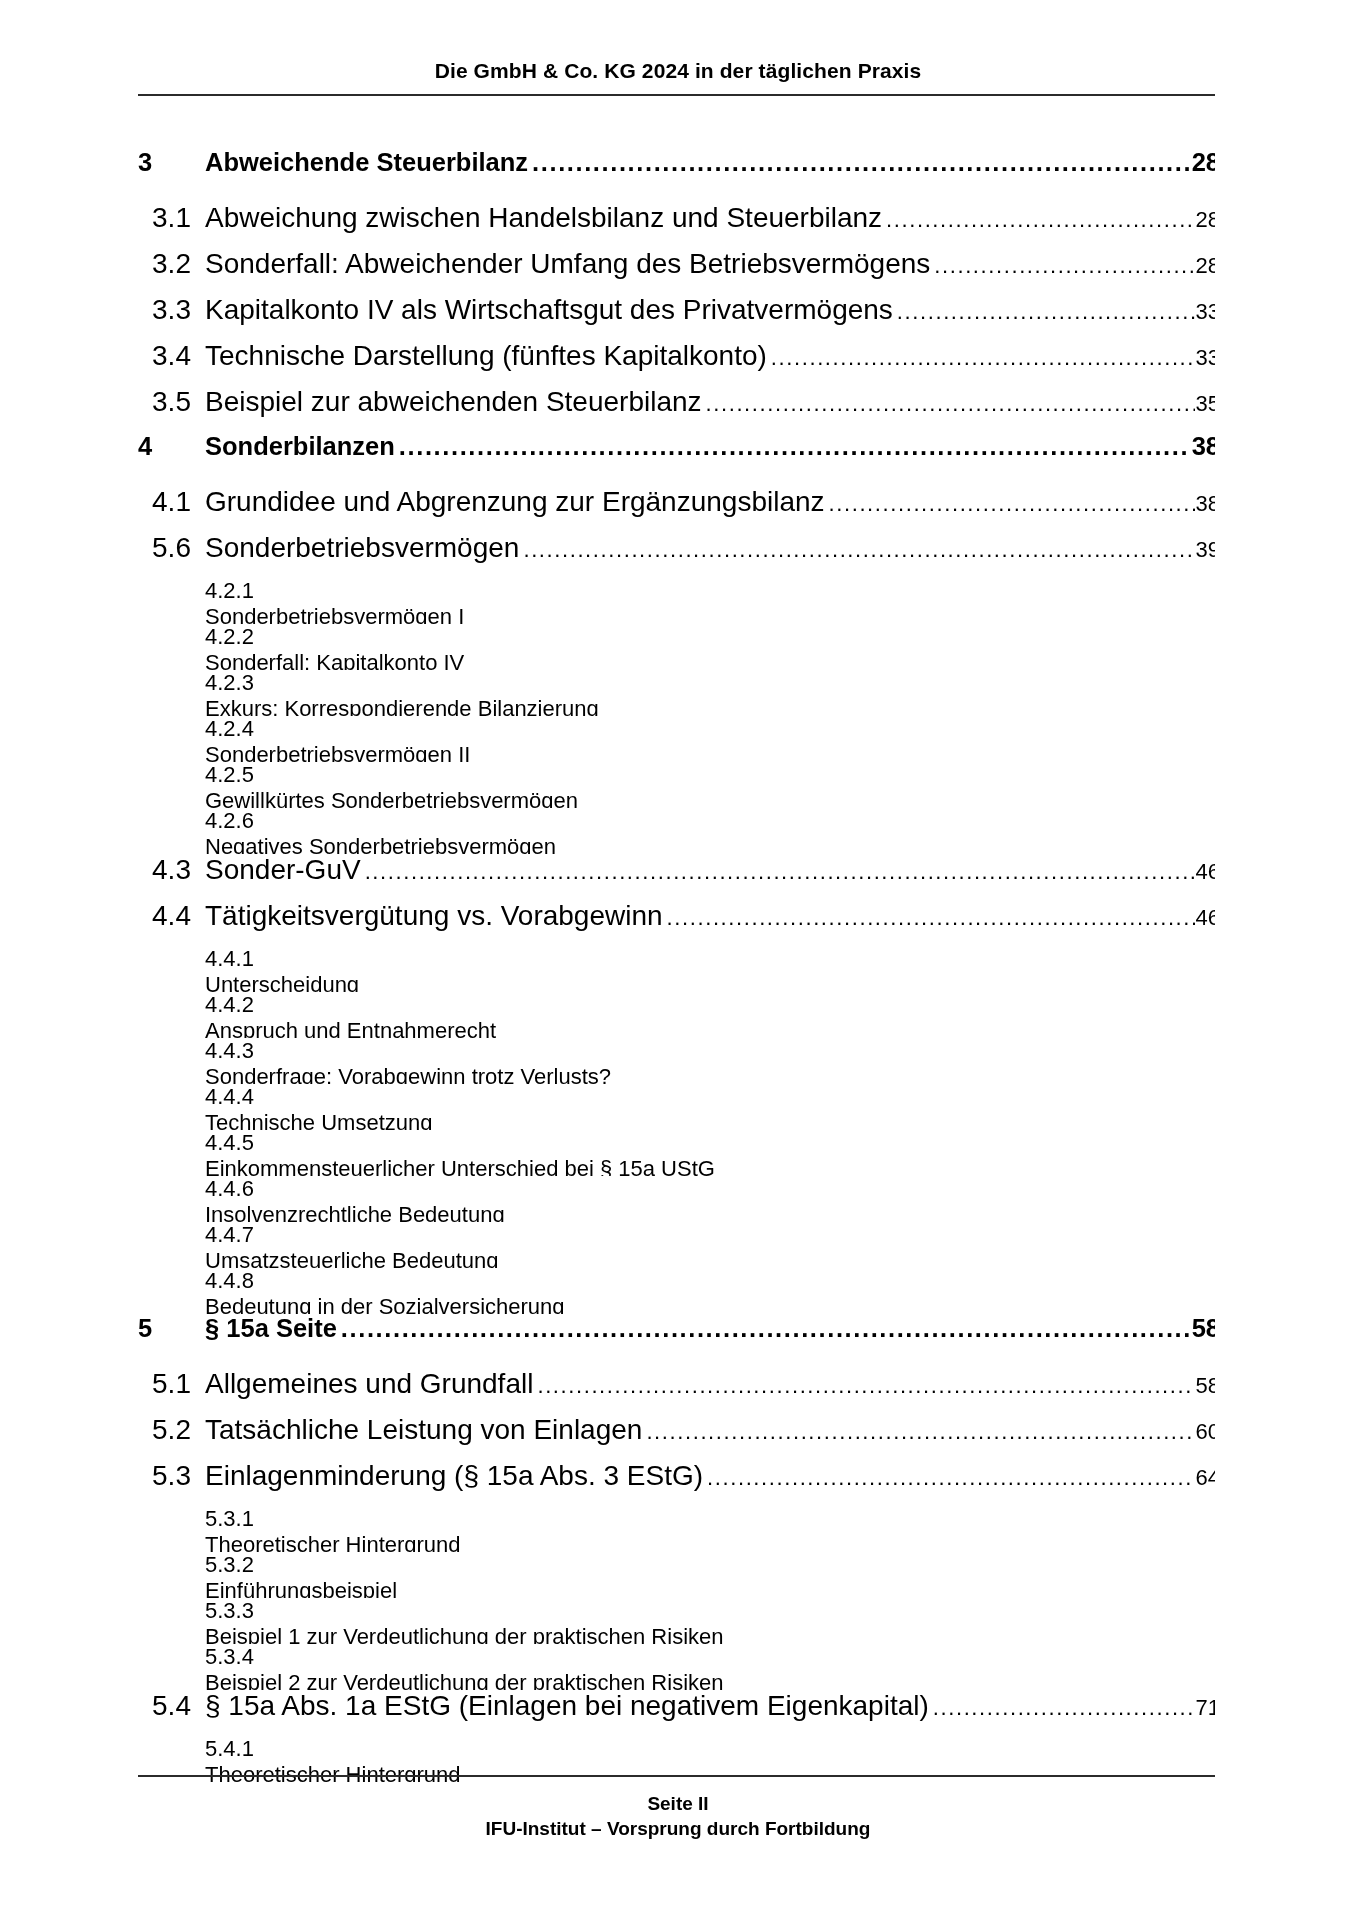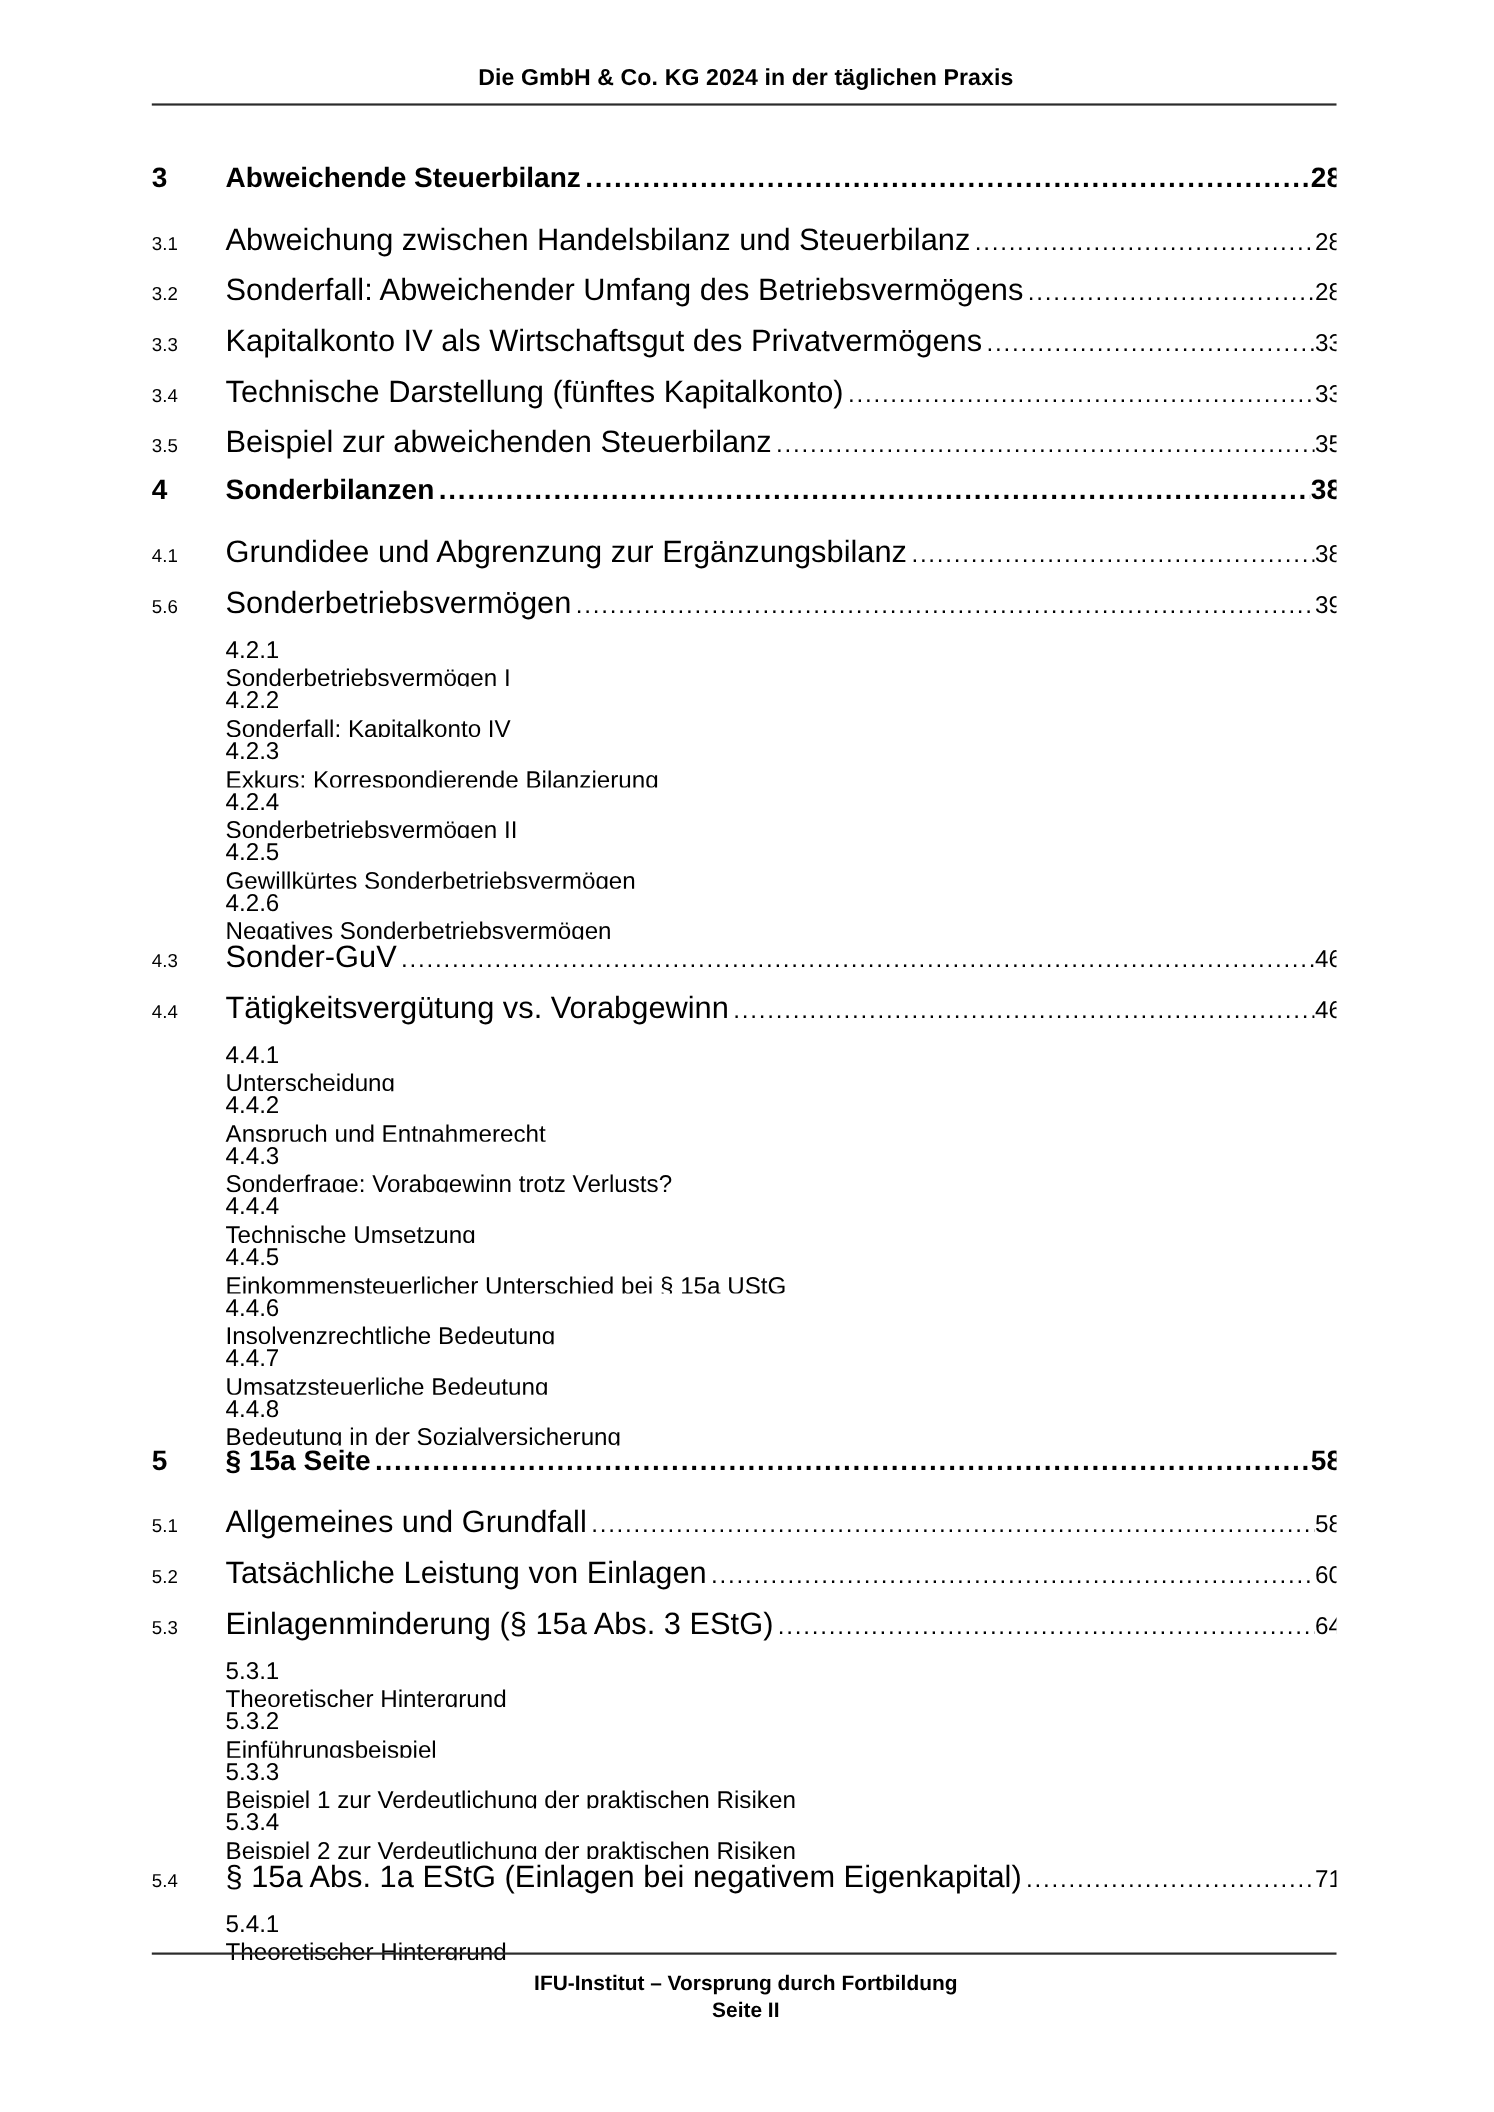--- a/index.html
+++ b/index.html
@@ -87,21 +87,21 @@
     white-space: nowrap;
   }
 
   
   .lvl1 .num   { width: 67px; font-size: 25.5px; font-weight: bold; }
   .lvl1 .label { font-size: 25.5px; font-weight: bold; }
   .lvl1 .leader{ font-size: 25.5px; font-weight: bold; }
   .lvl1 .pg    { font-size: 25.5px; font-weight: bold; }
 
   
-  .lvl2 .num   { width: 67px; font-size: 17px; }
+  .lvl2 .num   { width: 67px; font-size: 28px; text-align: center; }
   .lvl2 .label { font-size: 28px; text-align: right; }
   .lvl2 .leader{ font-size: 22px; }
   .lvl2 .pg    { font-size: 22px; }
 
   
   .lvl3 { padding-left: 66px; flex-direction: column; }
   .lvl3 .num   { width: 100px; font-size: 22px; }
   .lvl3 .label { font-size: 22px; }
   .lvl3 .leader{ font-size: 22px; }
   .lvl3 .pg    { font-size: 22px; }
@@ -347,17 +347,17 @@
       <div class="toc-row lvl3">
         <span class="num">5.4.1</span>
         <span class="label">Theoretischer Hintergrund</span>
         <span class="leader"></span>
         <span class="pg">71</span>
       </div>
     </div>
 
   <div class="footer">
     <div class="footer-rule"></div>
+    <div class="footer-line">Seite II</div>
     <div class="footer-line">IFU-Institut – Vorsprung durch Fortbildung</div>
-    <div class="footer-line">Seite II</div>
   </div>
 
 </div>
 
 </body></html>

